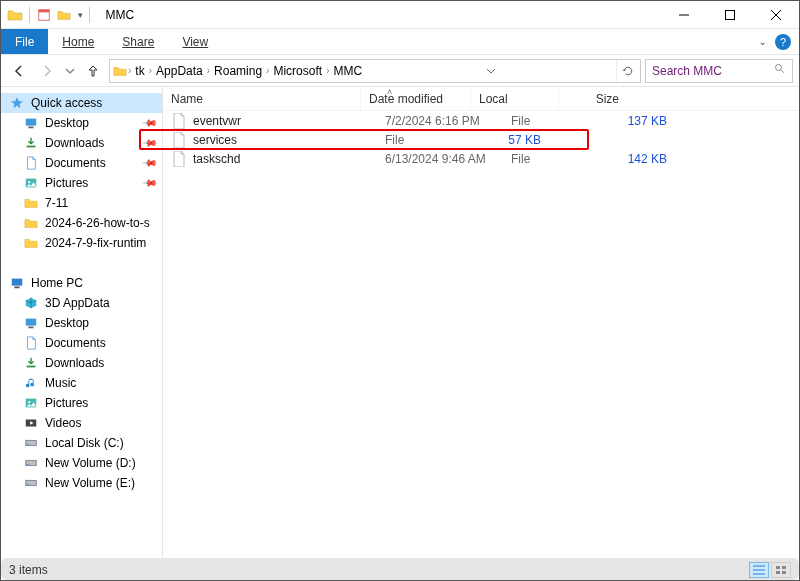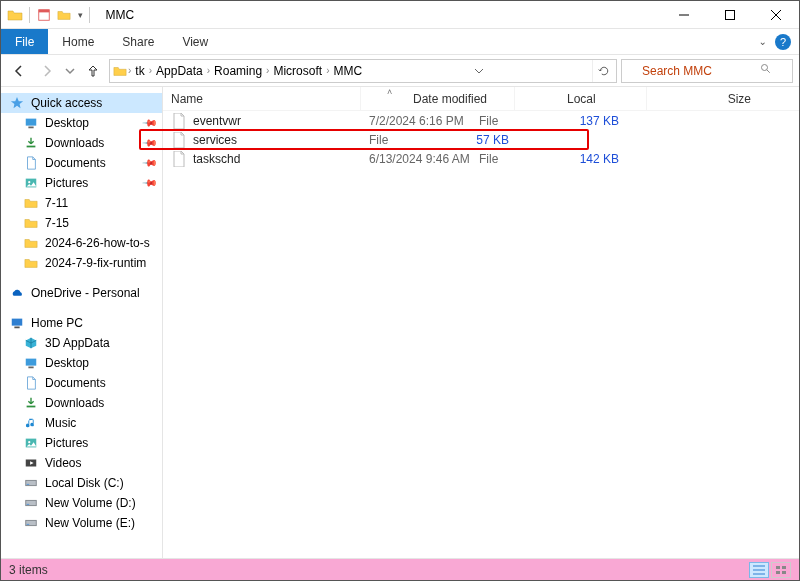--- a/index.html
+++ b/index.html
@@ -12,69 +12,69 @@
   .mini-sep { width: 1px; height: 16px; background: #ccc; margin: 0 2px; }
   .qat-down { font-size: 9px; color: #555; margin-left: 2px; }
   .title-text { margin-left: 10px; font-size: 12px; }
   .titlebar-right { margin-left: auto; display: flex; }
   .win-btn { width: 46px; height: 28px; display: flex; align-items: center; justify-content: center; font-size: 12px; }
   .win-btn svg { stroke: #000; }
 
   
   .ribbon { height: 26px; display: flex; align-items: stretch; border-bottom: 1px solid #e5e5e5; }
   .file-tab { background: #1979ca; color: #fff; padding: 0 14px; display: flex; align-items: center; font-size: 12px; }
-  .ribbon-tab { padding: 0 14px; display: flex; align-items: center; color: #333; }
+  .ribbon-tab { padding: 0 14px; display: flex; align-items: center; color: #333; text-decoration: underline; }
   .ribbon-right { margin-left: auto; display: flex; align-items: center; padding-right: 8px; gap: 8px; }
   .ribbon-caret { font-size: 10px; color: #555; }
   .help-icon { width: 16px; height: 16px; border-radius: 50%; background: #1979ca; color: #fff; display: flex; align-items: center; justify-content: center; font-size: 11px; }
 
   
   .navrow { height: 32px; display: flex; align-items: center; padding: 0 6px; gap: 4px; border-bottom: 1px solid #e5e5e5; }
   .nav-btn { width: 24px; height: 24px; display: flex; align-items: center; justify-content: center; color: #777; }
   .nav-btn.enabled { color: #000; }
   .addr { flex: 1; height: 24px; border: 1px solid #ccc; display: flex; align-items: center; padding: 0 2px; background: #fff; }
   .crumb { display: flex; align-items: center; gap: 3px; padding: 0 4px; }
   .crumb-sep { color: #888; font-size: 10px; }
   .addr-refresh { width: 22px; height: 22px; display: flex; align-items: center; justify-content: center; border-left: 1px solid #eee; margin-left: auto; }
-  .searchbox { width: 172px; height: 24px; border: 1px solid #ccc; display: flex; align-items: center; padding: 0 20px; color: #c2410c; }
+  .searchbox { width: 148px; height: 24px; border: 1px solid #ccc; display: flex; align-items: center; padding: 0 6px; color: #701a75; }
   .searchbox .mag { margin-left: auto; }
 
   
   .body { display: flex; height: calc(581px - 28px - 26px - 32px - 22px); }
 
   
   .sidebar { width: 162px; border-right: 1px solid #e5e5e5; overflow: hidden; padding-top: 6px; }
   .side-item { display: flex; align-items: center; gap: 6px; padding: 2px 6px 2px 22px; height: 20px; white-space: nowrap; overflow: hidden; }
   .side-item.header { padding-left: 8px; }
   .side-item.selected { background: #cce8ff; }
   .pin { margin-left: auto; color: #888; font-size: 10px; transform: rotate(45deg); }
   .side-spacer { height: 10px; }
   .ico { width: 16px; height: 16px; flex-shrink: 0; display: inline-flex; align-items: center; justify-content: center; }
 
   
   .content { flex: 1; position: relative; }
-  .cols { display: flex; height: 24px; border-bottom: 1px solid #f3f3f3; align-items: center; font-size: 12px; color: #333; gap: 44px; }
+  .cols { display: flex; height: 24px; border-bottom: 1px solid #f3f3f3; align-items: center; font-size: 12px; color: #333; }
   .col { padding-left: 8px; border-right: 1px solid #f3f3f3; height: 100%; display: flex; align-items: center; }
   .c-name { flex: 0 0 198px; }
   .c-date { flex: 0 0 110px; }
   .c-type { flex: 0 0 88px; }
   .c-size { flex: 0 0 70px; justify-content: flex-end; padding-right: 10px; border-right: none; }
   .sort-caret { font-size: 9px; color: #777; margin: 0 auto; position: absolute; left: 224px; top: 0; }
 
-  .row { display: flex; height: 19px; align-items: center; font-size: 12px; color: #222; }
+  .row { display: flex; height: 19px; align-items: center; font-size: 12px; color: #222; gap: 16px; }
   .row .c-name { display: flex; align-items: center; gap: 6px; }
   .row .c-date, .row .c-type { color: #666; }
   .row .c-size { color: #1d4ed8; }
   .row .c-name, .row .c-date, .row .c-type, .row .c-size { border-right: none; }
   .doc-icon { width: 14px; height: 16px; }
 
   .row-highlight { position: absolute; border: 2px solid #e60000; border-radius: 2px; pointer-events: none; }
 
   
-  .statusbar { position: absolute; bottom: 0; left: 0; right: 0; height: 22px; border-top: 1px solid #e5e5e5; display: flex; align-items: center; padding: 0 8px; font-size: 12px; color: #333; background: #f9a8d4; }
+  .statusbar { position: absolute; bottom: 0; left: 0; right: 0; height: 22px; border-top: 1px solid #e5e5e5; display: flex; align-items: center; padding: 0 8px; font-size: 12px; color: #333; background: #e5e5e5; border-radius: 6px; }
   .view-toggles { margin-left: auto; display: flex; gap: 2px; }
   .vt { width: 20px; height: 16px; border: 1px solid #ccc; display: flex; align-items: center; justify-content: center; }
   .vt.active { background: #cce8ff; border-color: #7ab8e8; }
 
   
   .folder-svg { fill: #ffcf4b; stroke: #caa22e; stroke-width: 0.5; }
 </style>
 </head>
 <body>
 
@@ -254,50 +254,34 @@
             </svg>
           </span>
           <span>7-11</span>
         </div>
         <div class="side-item">
           <span class="ico">
             <svg viewBox="0 0 16 16" width="14" height="14">
               <path class="folder-svg" d="M1 4h5l1 2h8v7H1z"></path>
             </svg>
           </span>
-          <span>7-15</span>
+          <span>2024-6-26-how-to-s</span>
         </div>
         <div class="side-item">
           <span class="ico">
             <svg viewBox="0 0 16 16" width="14" height="14">
               <path class="folder-svg" d="M1 4h5l1 2h8v7H1z"></path>
             </svg>
           </span>
-          <span>2024-6-26-how-to-s</span>
-        </div>
-        <div class="side-item">
-          <span class="ico">
-            <svg viewBox="0 0 16 16" width="14" height="14">
-              <path class="folder-svg" d="M1 4h5l1 2h8v7H1z"></path>
-            </svg>
-          </span>
           <span>2024-7-9-fix-runtim</span>
         </div>
       </div>
 
     <div class="side-spacer"></div>
 
-    <div class="side-item header">
-      <span class="ico">
-        <svg viewBox="0 0 16 16" width="14" height="14">
-            <path d="M4 11a3 3 0 0 1 1-5 4 4 0 0 1 7 1 2.5 2.5 0 0 1 1 4z" fill="#0a63c0"></path>
-          </svg>
-      </span>
-      <span>OneDrive - Personal</span>
-    </div>
 
     <div class="side-spacer"></div>
 
     <div class="side-item header">
       <span class="ico">
         <svg viewBox="0 0 16 16" width="14" height="14">
             <rect x="2" y="3" width="12" height="8" fill="#2f7fd1"></rect>
             <rect x="5" y="12" width="6" height="2" fill="#555"></rect>
           </svg>
       </span>

